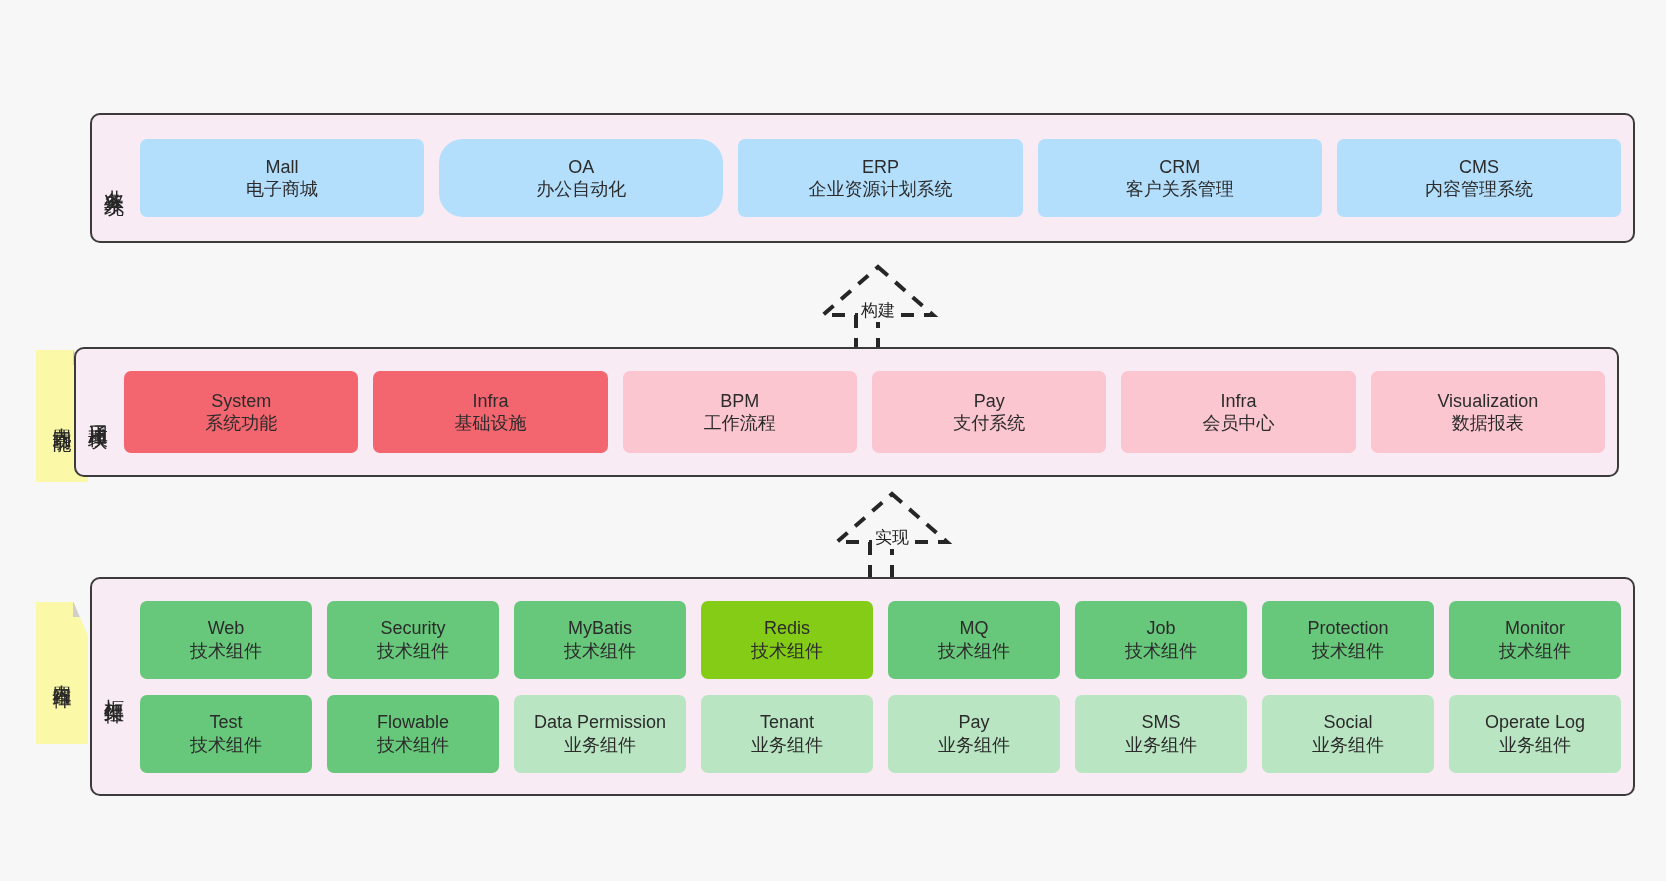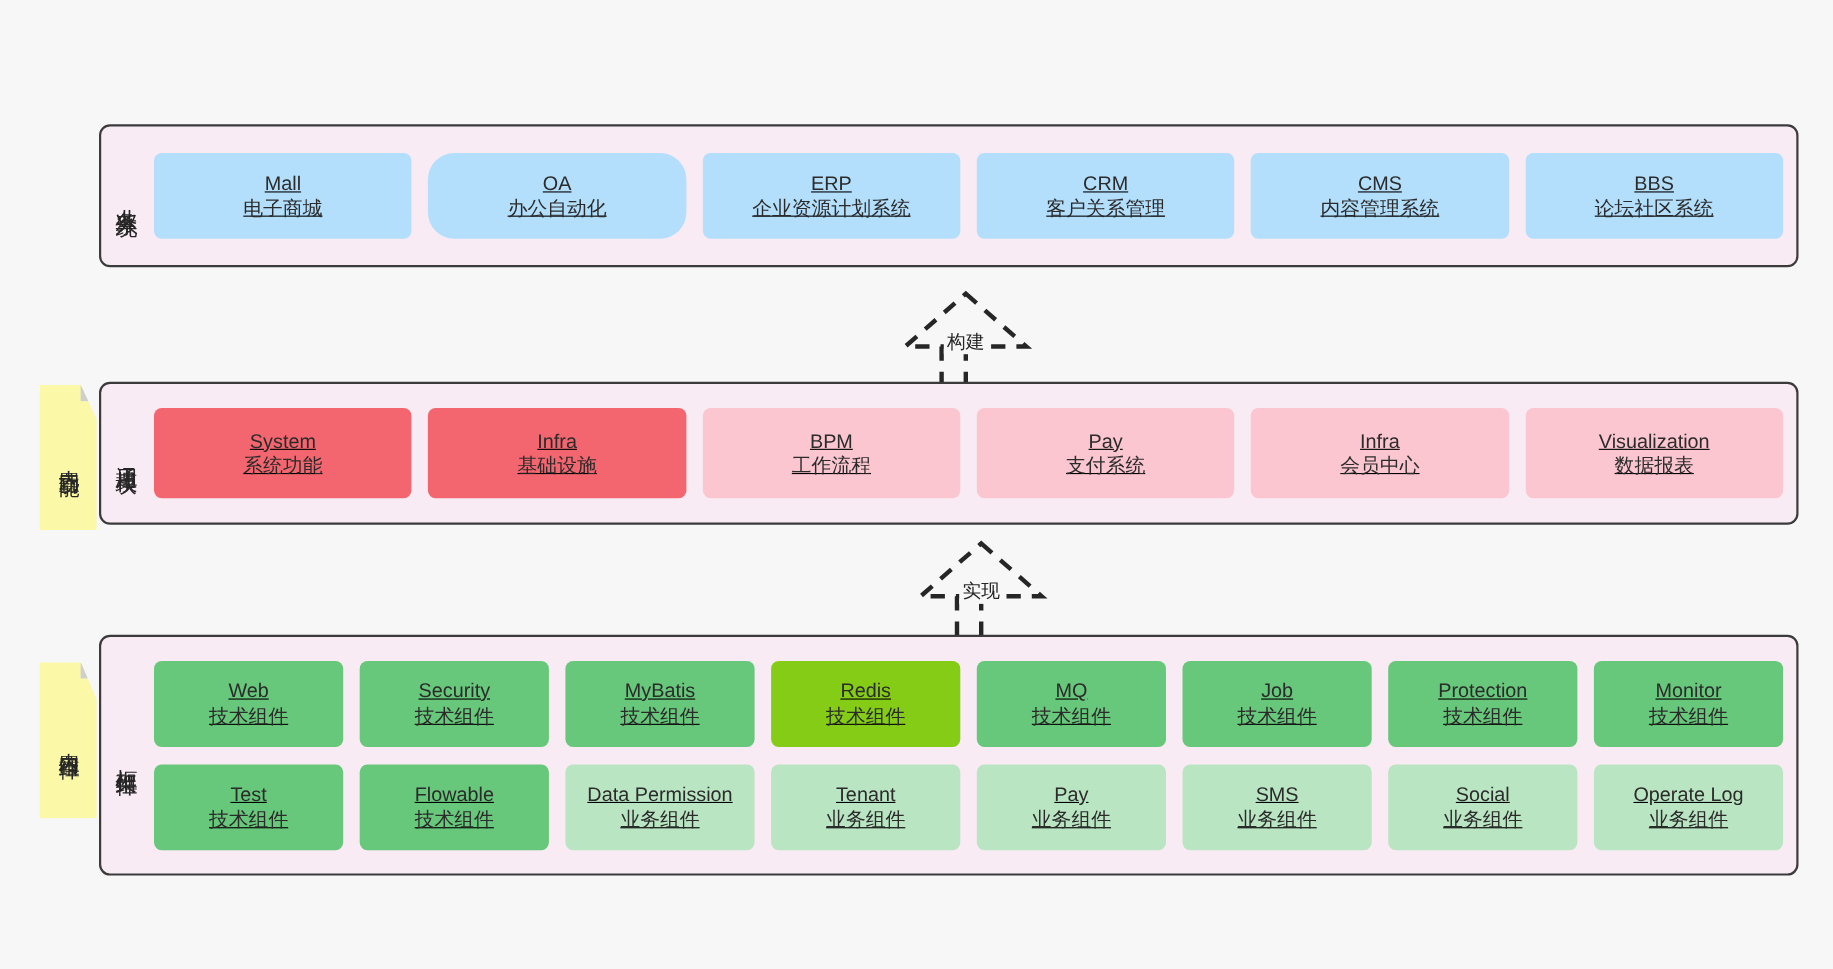--- a/index.html
+++ b/index.html
@@ -41,21 +41,20 @@
   .layer-body {
     flex: 1 1 auto;
     display: flex;
     flex-direction: column;
     justify-content: center;
     padding: 0 12px 0 4px;
   }
   .row {
     display: flex;
     gap: 15px;
-    text-decoration: underline;
   }
   .row + .row { margin-top: 16px; }
 
   
   .box {
     flex: 1 1 0;
     border-radius: 7px;
     display: flex;
     flex-direction: column;
     align-items: center;
@@ -151,45 +150,41 @@
           <span class="ln cn">企业资源计划系统</span>
         </div>
         <div class="box h-biz c-blue" style="background: rgb(179, 223, 252);">
           <span class="ln en">CRM</span>
           <span class="ln cn">客户关系管理</span>
         </div>
         <div class="box h-biz c-blue" style="background: rgb(179, 223, 252);">
           <span class="ln en">CMS</span>
           <span class="ln cn">内容管理系统</span>
         </div>
-        <div class="box h-biz c-blue" style="background: rgb(179, 223, 252);">
-          <span class="ln en">BBS</span>
-          <span class="ln cn">论坛社区系统</span>
-        </div>
 
       </div>
     </div>
   </div>
 
   <div class="arrow" style="left:793px; top:263px;">
     <svg width="170" height="96" viewBox="0 0 170 96" fill="none">
       <path d="M85 4 L140 52 L30 52 Z" stroke="#262626" stroke-width="4" stroke-dasharray="13 10" fill="none"></path>
       <path d="M85 52 L85 96" stroke="#262626" stroke-width="4" stroke-dasharray="13 10" fill="none"></path>
       <path d="M63 52 L63 96" stroke="#262626" stroke-width="4" stroke-dasharray="13 10" fill="none"></path>
       <path d="M63 94 L85 94" stroke="#262626" stroke-width="4" stroke-dasharray="13 10" fill="none"></path>
     </svg>
     <span class="alabel">构建</span>
   </div>
 
   <div class="note" style="left:36px; top:350px; height:132px;">
     <span>内置功能</span>
     <span class="note-fold"></span>
   </div>
 
-  <div class="layer" id="layer-common" style="left:90px; top:347px; width:1545px; height:130px;">
+  <div class="layer" id="layer-common" style="left:74px; top:347px; width:1545px; height:130px;">
     <div class="layer-title">通用模块</div>
     <div class="layer-body">
       <div class="row">
 
         <div class="box h-mod c-red" style="background: rgb(244, 102, 111);">
           <span class="ln en">System</span>
           <span class="ln cn">系统功能</span>
         </div>
         <div class="box h-mod c-red" style="background: rgb(244, 102, 111);">
           <span class="ln en">Infra</span>

